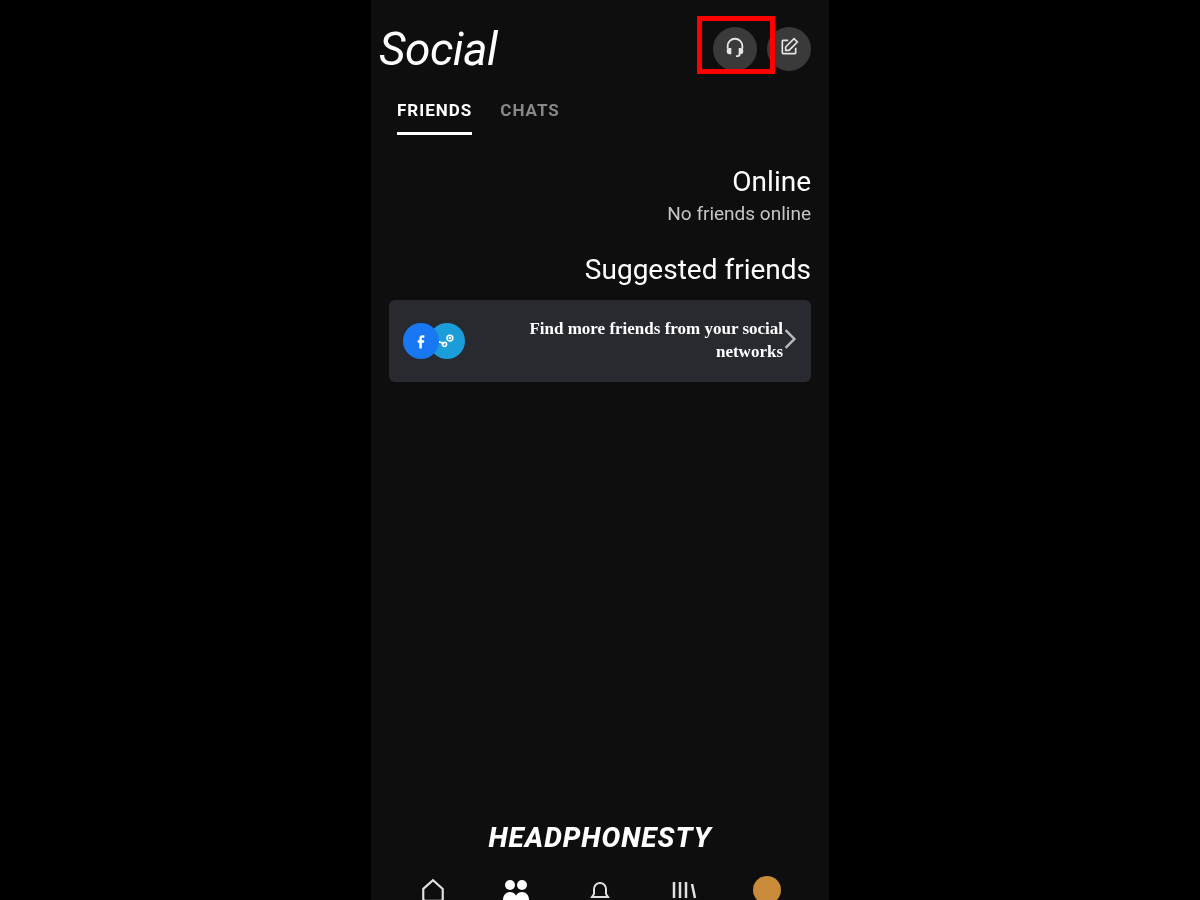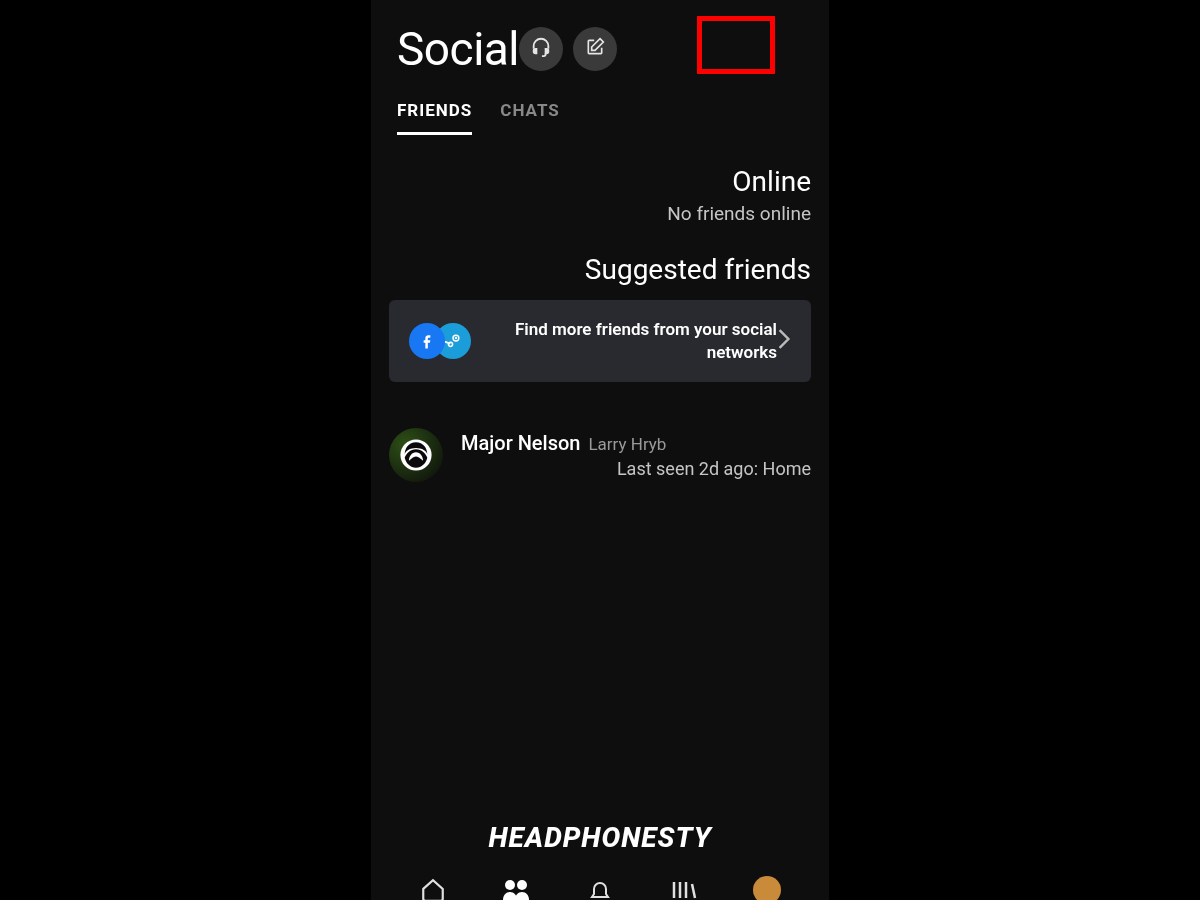--- a/index.html
+++ b/index.html
@@ -20,22 +20,23 @@
       left: 371px;
       top: 0;
       width: 458px;
       height: 900px;
       background: #0e0e0e;
       overflow: hidden;
     }
     .header {
       display: flex;
       align-items: center;
-      justify-content: flex-start;
-      padding: 22px 18px 0 26px;
+      justify-content: space-between;
+      padding: 22px 18px 0 8px;
+      font-style: italic;
     }
     .page-title {
       color: #ffffff;
       font-size: 46px;
       font-weight: 400;
       letter-spacing: -0.5px;
     }
     .header-actions {
       display: flex;
       gap: 10px;
@@ -91,26 +92,27 @@
       font-size: 19px;
       font-weight: 400;
     }
     .section {
       margin-bottom: 28px;
       text-align: right;
     }
     .suggested-card {
       background: #282a30;
       border-radius: 6px;
-      padding: 18px 20px;
+      padding: 18px 14px;
       display: flex;
       align-items: center;
       justify-content: space-between;
       margin-top: 14px;
       cursor: pointer;
+      font-family: Liberation Serif, serif;
     }
     .suggested-left {
       display: flex;
       align-items: center;
       gap: 20px;
     }
     .social-icons {
       display: flex;
       align-items: center;
     }
@@ -278,36 +280,20 @@
         <span class="chevron">
           <svg width="14" height="22" viewBox="0 0 12 20" fill="none" stroke="#bbb" stroke-width="2.2">
             <path d="M2 2l8 8-8 8"></path>
           </svg>
         </span>
       </div>
     </div>
 
     <div class="section">
 
-      <div class="friend-item">
-        <div class="avatar">
-          <svg width="34" height="34" viewBox="0 0 24 24">
-            <circle cx="12" cy="12" r="11" fill="#ffffff"></circle>
-            <path d="M12 3 C7 3 4 7 4 12 C4 9 8 7 12 7 C16 7 20 9 20 12 C20 7 17 3 12 3 Z" fill="#0a0a0a"></path>
-            <path d="M12 8 C8 8 5 11 4 14 C5 18 8 21 12 21 C16 21 19 18 20 14 C19 11 16 8 12 8 Z M12 10 C15 10 17 13 17 16 C15 14 13 13 12 13 C11 13 9 14 7 16 C7 13 9 10 12 10 Z" fill="#0a0a0a"></path>
-          </svg>
-        </div>
-        <div class="friend-info">
-          <div class="friend-name-row">
-            <span class="friend-name">Major Nelson</span>
-            <span class="friend-realname">Larry Hryb</span>
-          </div>
-          <div class="friend-status">Last seen 2d ago: Home</div>
-        </div>
-      </div>
     </div>
 
   </div>
 
   <div class="watermark">HEADPHONESTY</div>
 
   <div class="bottom-nav">
     <div class="nav-item">
       <svg width="28" height="26" viewBox="0 0 24 24" fill="none" stroke="#e0e0e0" stroke-width="2">
         <path d="M3 11l9-8 9 8v9a2 2 0 0 1-2 2H5a2 2 0 0 1-2-2v-9z"></path>

